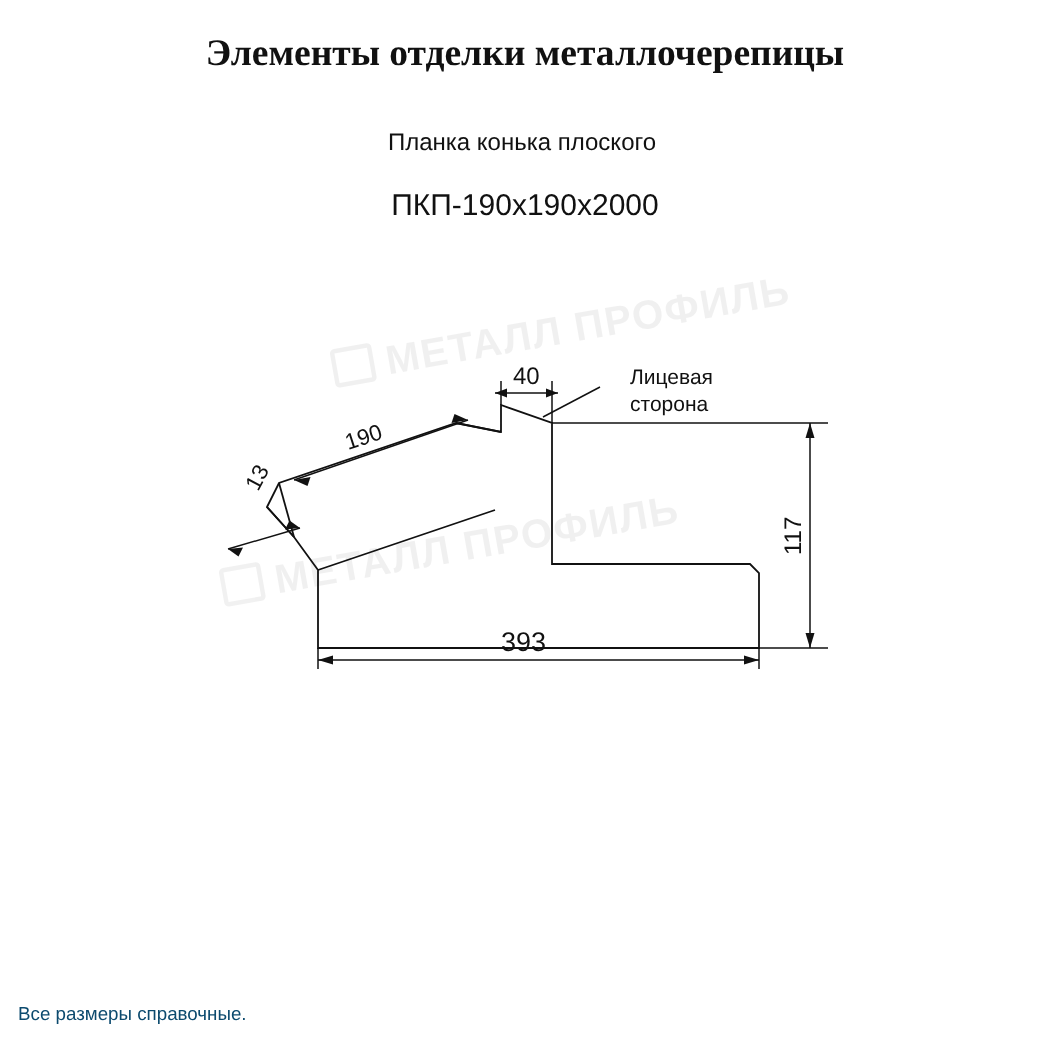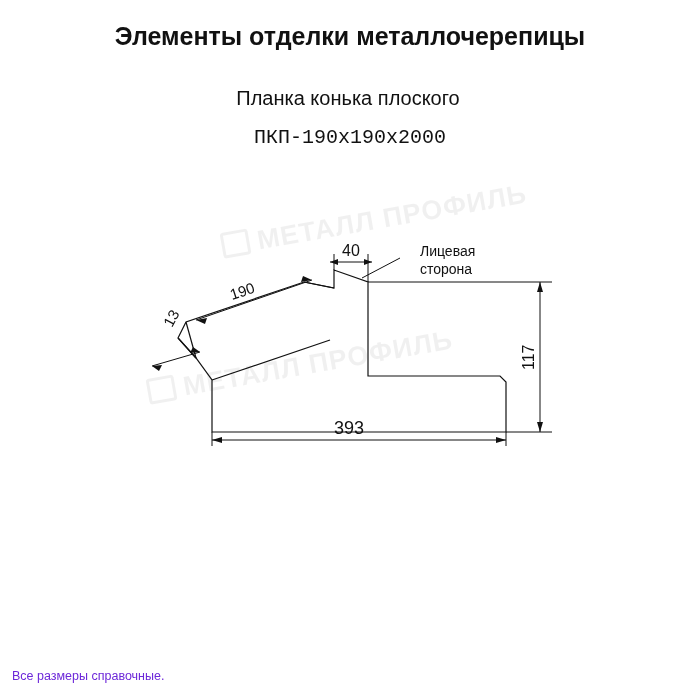--- a/index.html
+++ b/index.html
@@ -23,54 +23,54 @@
   .title-main {
     position: absolute;
     top: 22px;
     left: 0;
     width: 700px;
     text-align: center;
     font-size: 25px;
     font-weight: bold;
     letter-spacing: 0px;
     color: #111111;
+    font-family: Liberation Serif, serif;
   }
   .title-sub {
     position: absolute;
     top: 87px;
     left: 0;
     width: 696px;
     text-align: center;
-    font-size: 20px;
+    font-size: 16px;
     color: #111111;
   }
   .title-code {
     position: absolute;
     top: 126px;
     left: 0;
     width: 700px;
     text-align: center;
     font-size: 20px;
     color: #111111;
-    font-family: Liberation Mono, monospace;
   }
   .drawing {
     position: absolute;
     top: 170px;
     left: 0;
     width: 700px;
     height: 330px;
   }
   .footer {
     position: absolute;
     left: 12px;
     bottom: 14px;
     font-size: 12.5px;
     line-height: 19px;
-    color: #6d28d9;
+    color: #0c4a6e;
   }
   .footer div {
     white-space: nowrap;
   }
   svg text {
     font-family: "Liberation Sans", sans-serif;
     fill: #111111;
   }
   .wm {
     position: absolute;

